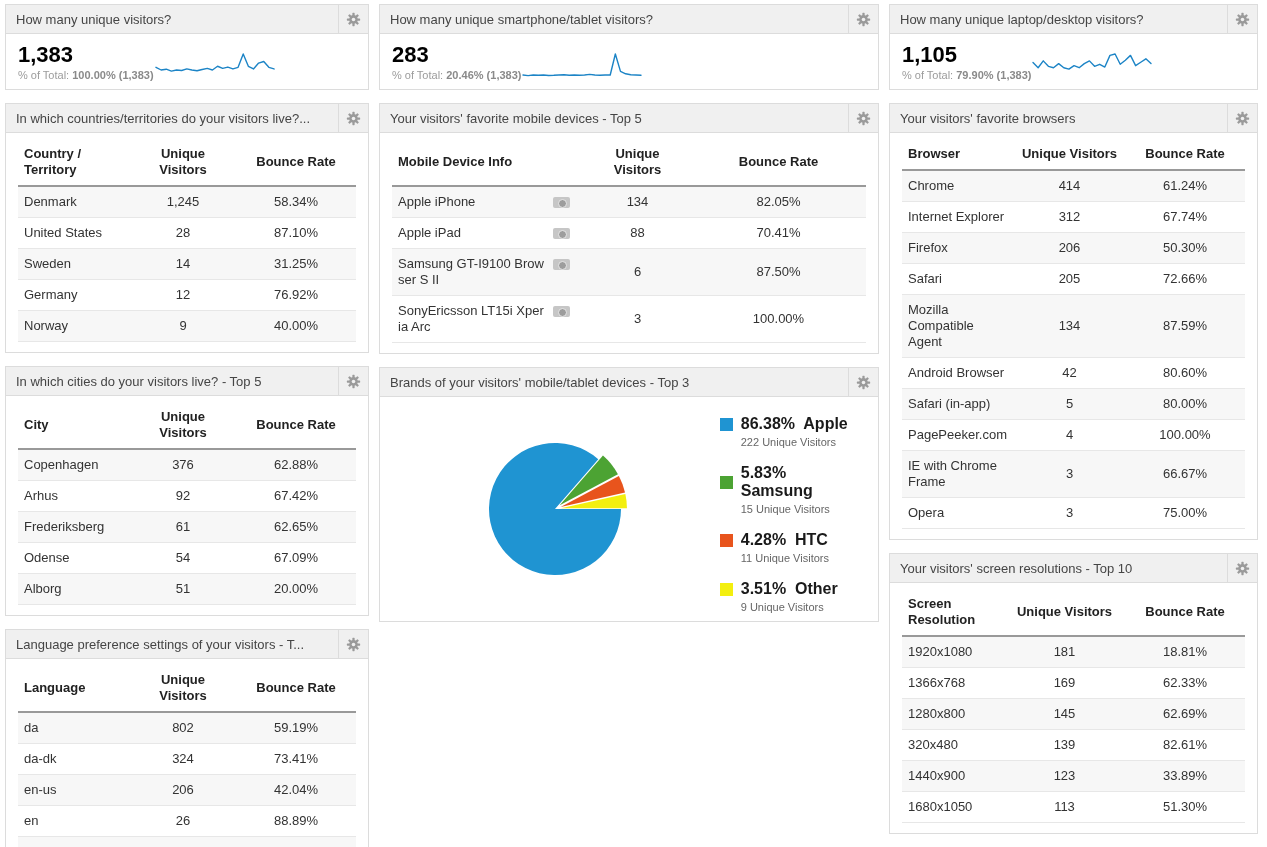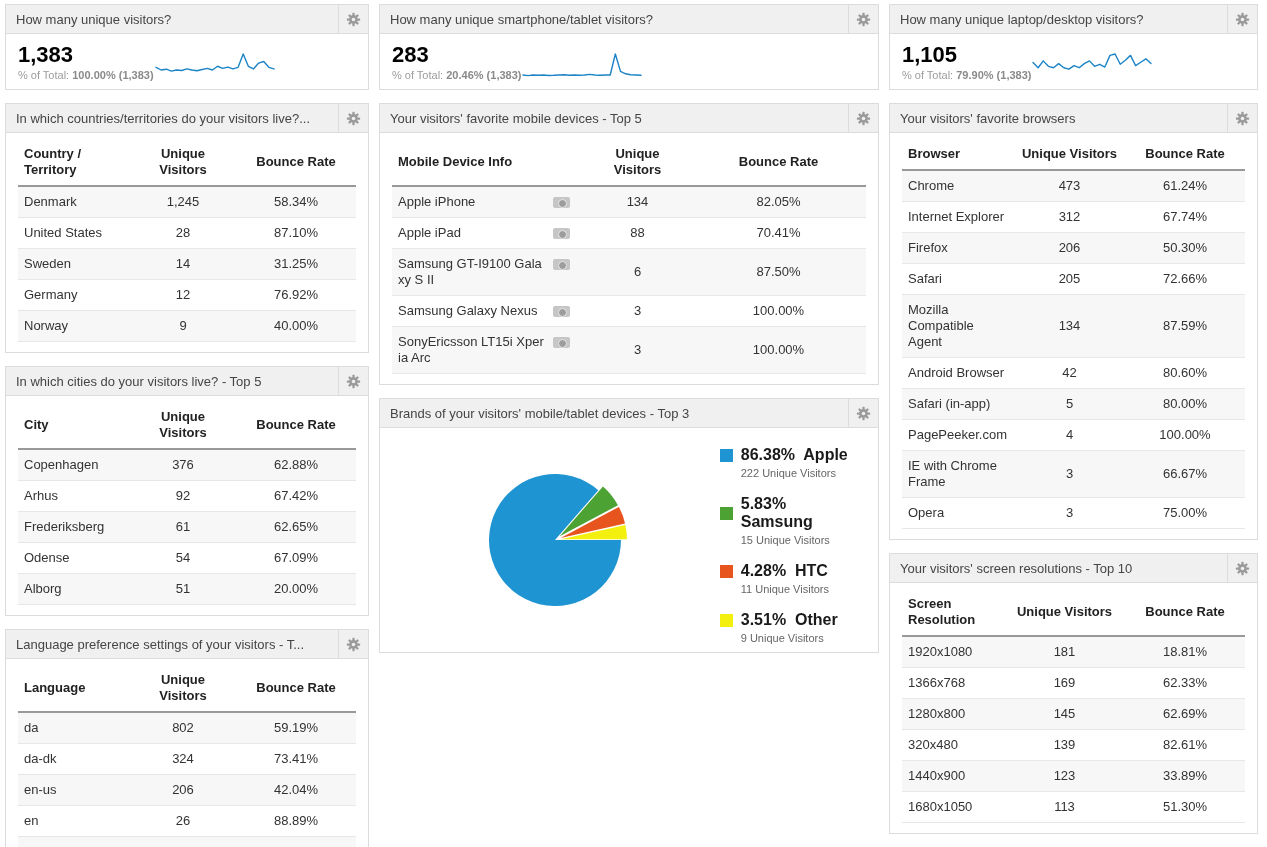--- a/index.html
+++ b/index.html
@@ -340,28 +340,23 @@
                 <td><span>Apple iPhone</span><span class="cam-icon"></span></td>
                 <td><span>134</span></td>
                 <td><span>82.05%</span></td>
               </tr>
               <tr>
                 <td><span>Apple iPad</span><span class="cam-icon"></span></td>
                 <td><span>88</span></td>
                 <td><span>70.41%</span></td>
               </tr>
               <tr>
-                <td><span>Samsung GT-I9100 Galaxy S II</span><span class="cam-icon"></span></td>
+                <td><span>Samsung GT-I9100 Browser S II</span><span class="cam-icon"></span></td>
                 <td><span>6</span></td>
                 <td><span>87.50%</span></td>
-              </tr>
-              <tr>
-                <td><span>Samsung Galaxy Nexus</span><span class="cam-icon"></span></td>
-                <td><span>3</span></td>
-                <td><span>100.00%</span></td>
               </tr>
               <tr>
                 <td><span>SonyEricsson LT15i Xperia Arc</span><span class="cam-icon"></span></td>
                 <td><span>3</span></td>
                 <td><span>100.00%</span></td>
               </tr>
             </tbody>
           </table>
       </div>
     </section>
@@ -486,21 +481,21 @@
             <thead>
               <tr>
                 <th>Browser</th>
                 <th>Unique Visitors</th>
                 <th>Bounce Rate</th>
               </tr>
             </thead>
             <tbody>
               <tr>
                 <td><span>Chrome</span></td>
-                <td><span>473</span></td>
+                <td><span>414</span></td>
                 <td><span>61.24%</span></td>
               </tr>
               <tr>
                 <td><span>Internet Explorer</span></td>
                 <td><span>312</span></td>
                 <td><span>67.74%</span></td>
               </tr>
               <tr>
                 <td><span>Firefox</span></td>
                 <td><span>206</span></td>

